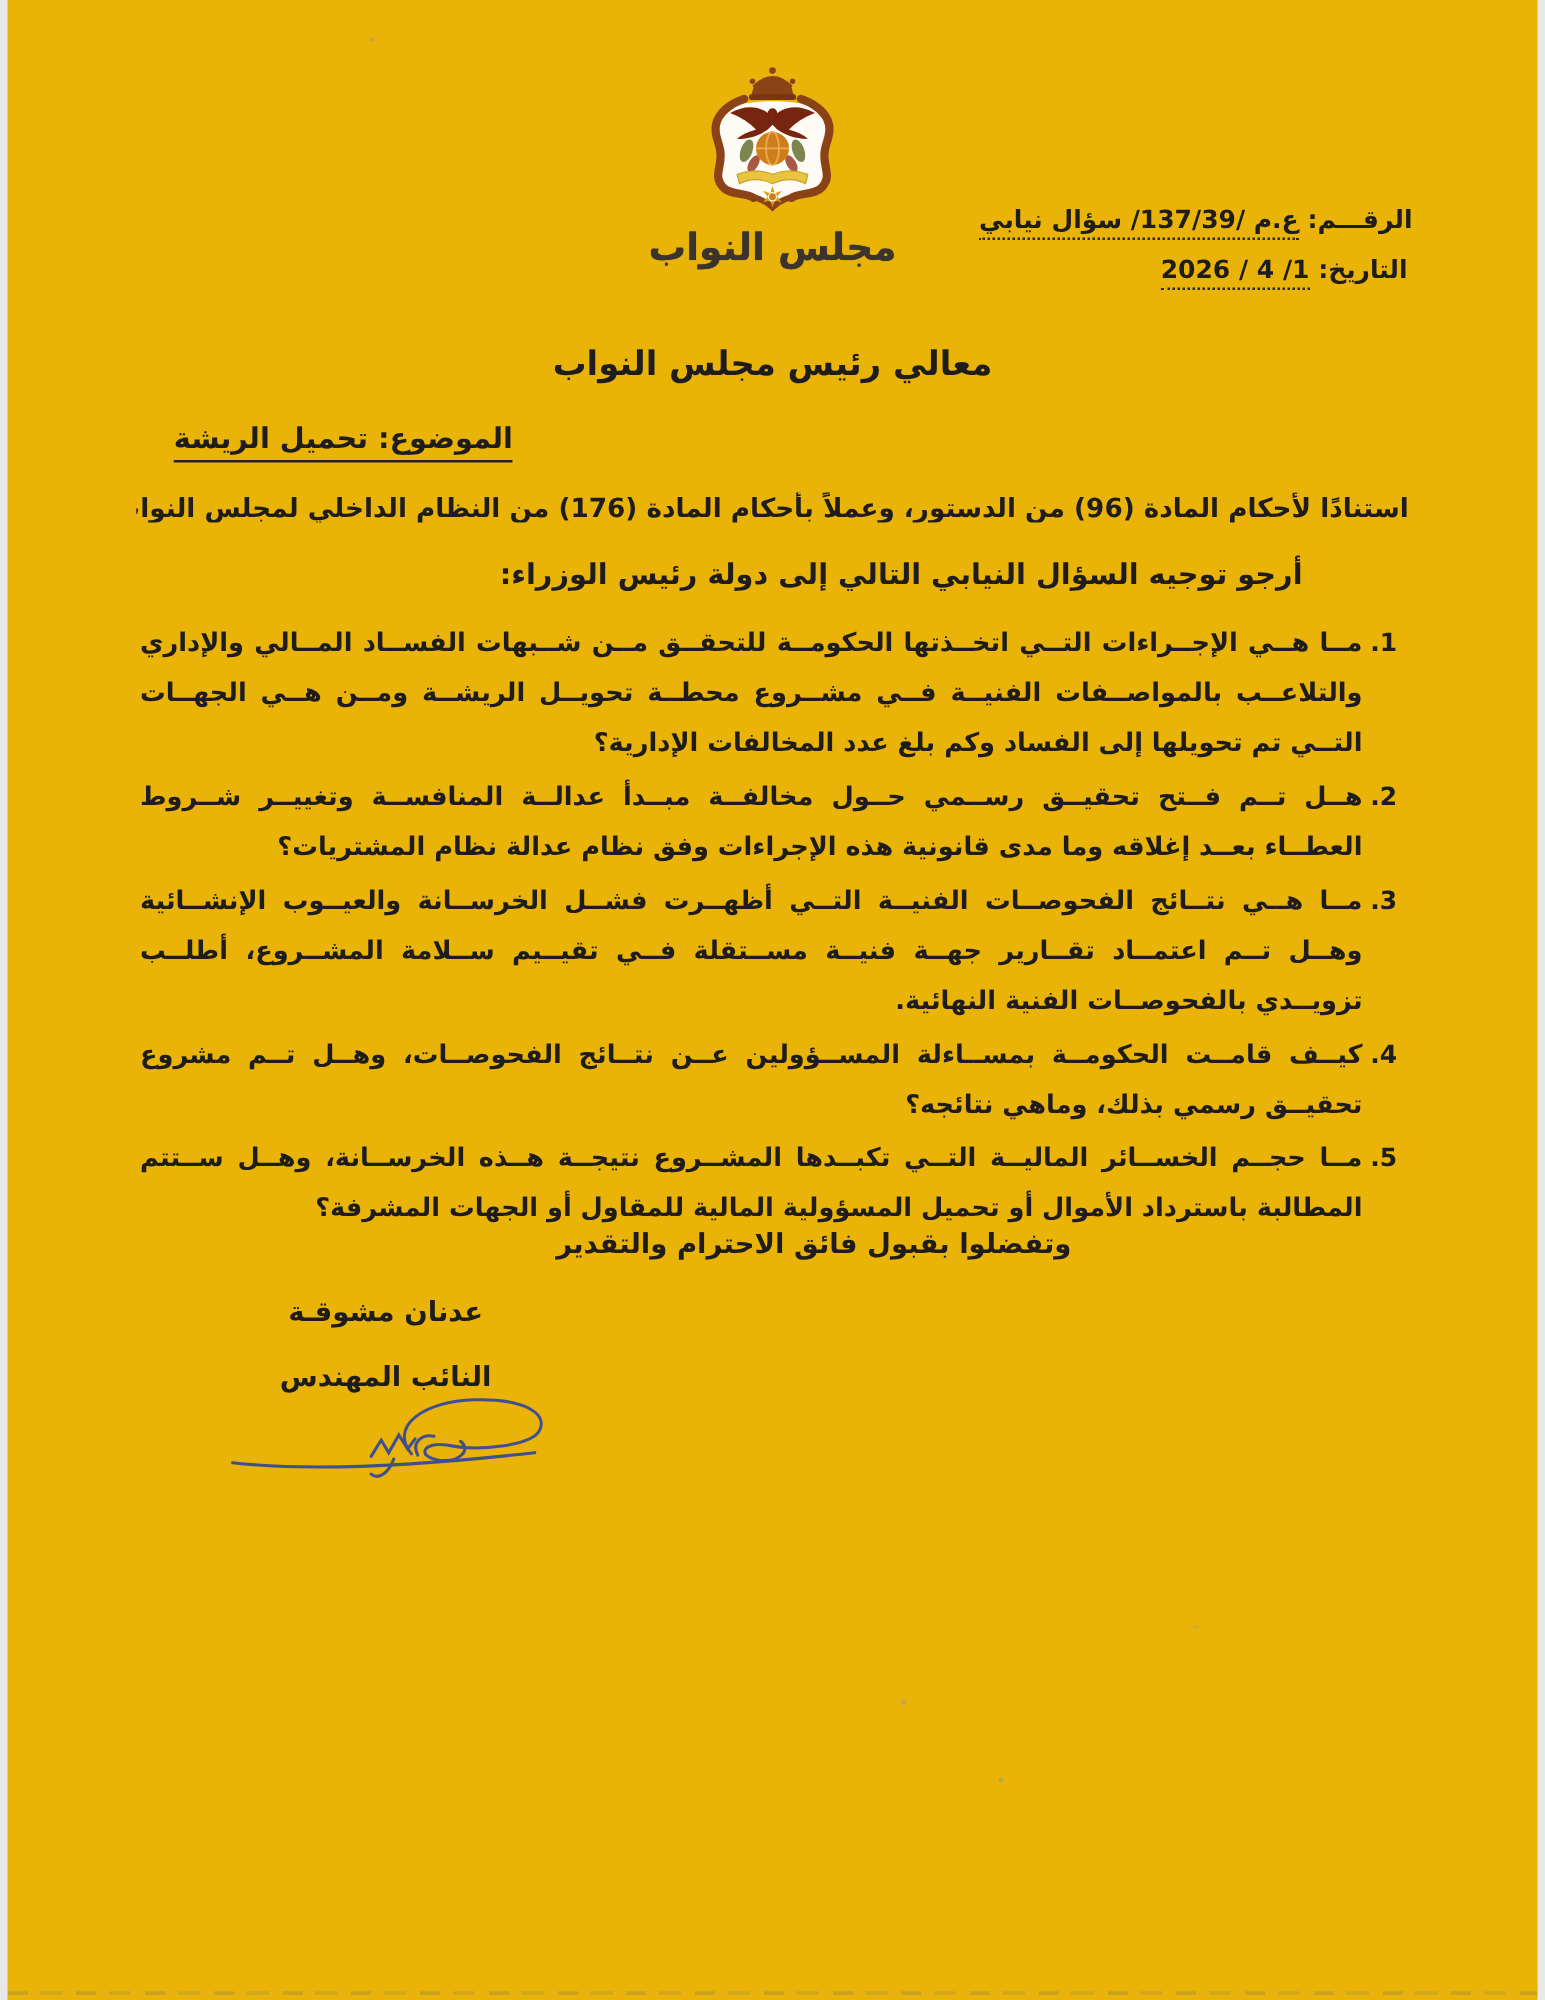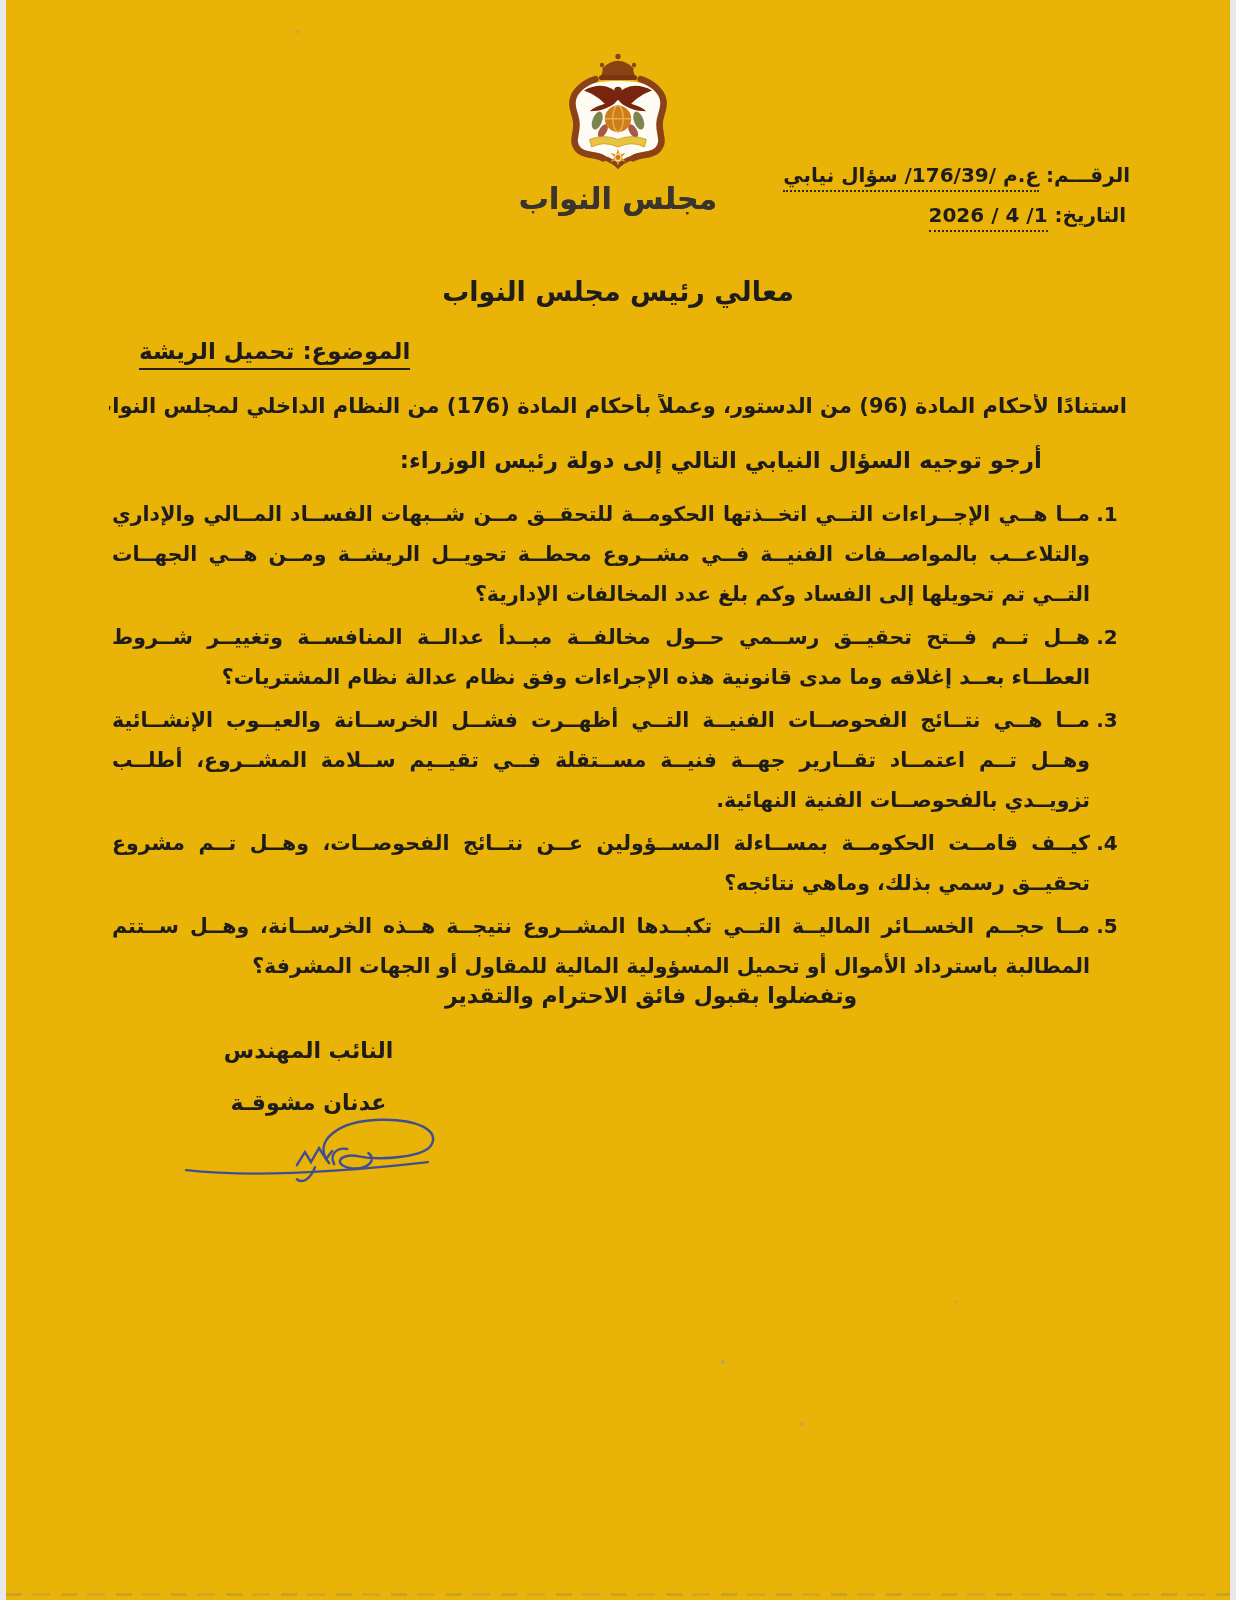--- a/index.html
+++ b/index.html
@@ -90,21 +90,21 @@
 
       <path d="M70,102 L72,108 L78,106 L74,111 L78,116 L72,114 L70,120 L68,114 L62,116 L66,111 L62,106 L68,108 Z" fill="#d9a017"></path>
       <circle cx="70" cy="111" r="3.4" fill="#cf7d18" stroke="#fdf6e2" stroke-width="1"></circle>
     </svg>
   </div>
   <div class="calligraphy">مجلس النواب</div>
 
   <div class="meta">
     <div class="row">
       <span class="label">الرقـــم:</span>
-      <span class="dotted">ع.م /176/39/ سؤال نيابي</span>
+      <span class="dotted">ع.م /137/39/ سؤال نيابي</span>
     </div>
     <div class="row date">
       <span class="label">التاريخ:</span>
       <span class="dotted">1/ 4 / 2026</span>
     </div>
   </div>
 
   <div class="title">معالي رئيس مجلس النواب</div>
 
   <div class="subject">الموضوع: تحميل الريشة</div>
@@ -131,22 +131,22 @@
     </div>
     <div class="q-item">
       <div class="q-num">5.</div>
       <div class="q-text">مــا حجــم الخســائر الماليــة التــي تكبــدها المشــروع نتيجــة هــذه الخرســانة، وهــل ســتتم المطالبة باسترداد الأموال أو تحميل المسؤولية المالية للمقاول أو الجهات المشرفة؟</div>
     </div>
   </div>
 
   <div class="closing">وتفضلوا بقبول فائق الاحترام والتقدير</div>
 
   <div class="signer">
+    <div>عدنان مشوقـة</div>
     <div>النائب المهندس</div>
-    <div>عدنان مشوقـة</div>
   </div>
 
   <svg class="sig-svg" viewBox="0 0 270 80" width="272" height="82">
     <g fill="none" stroke="#31479e" stroke-width="2.4" stroke-linecap="round" opacity=".92">
       <path d="M8,63 C70,70 160,65 248,55"></path>
       <path d="M150,56 C132,34 160,14 200,13 C240,12 258,24 252,37 C246,50 202,54 178,49 C160,46 153,58 172,61 C188,63 198,53 189,46"></path>
       <path d="M118,58 l8,-13 l6,10 l8,-14 l7,11 l6,-8"></path>
       <path d="M136,60 C132,71 124,77 118,72"></path>
       <path d="M155,57 C150,47 158,40 168,42"></path>
     </g>

